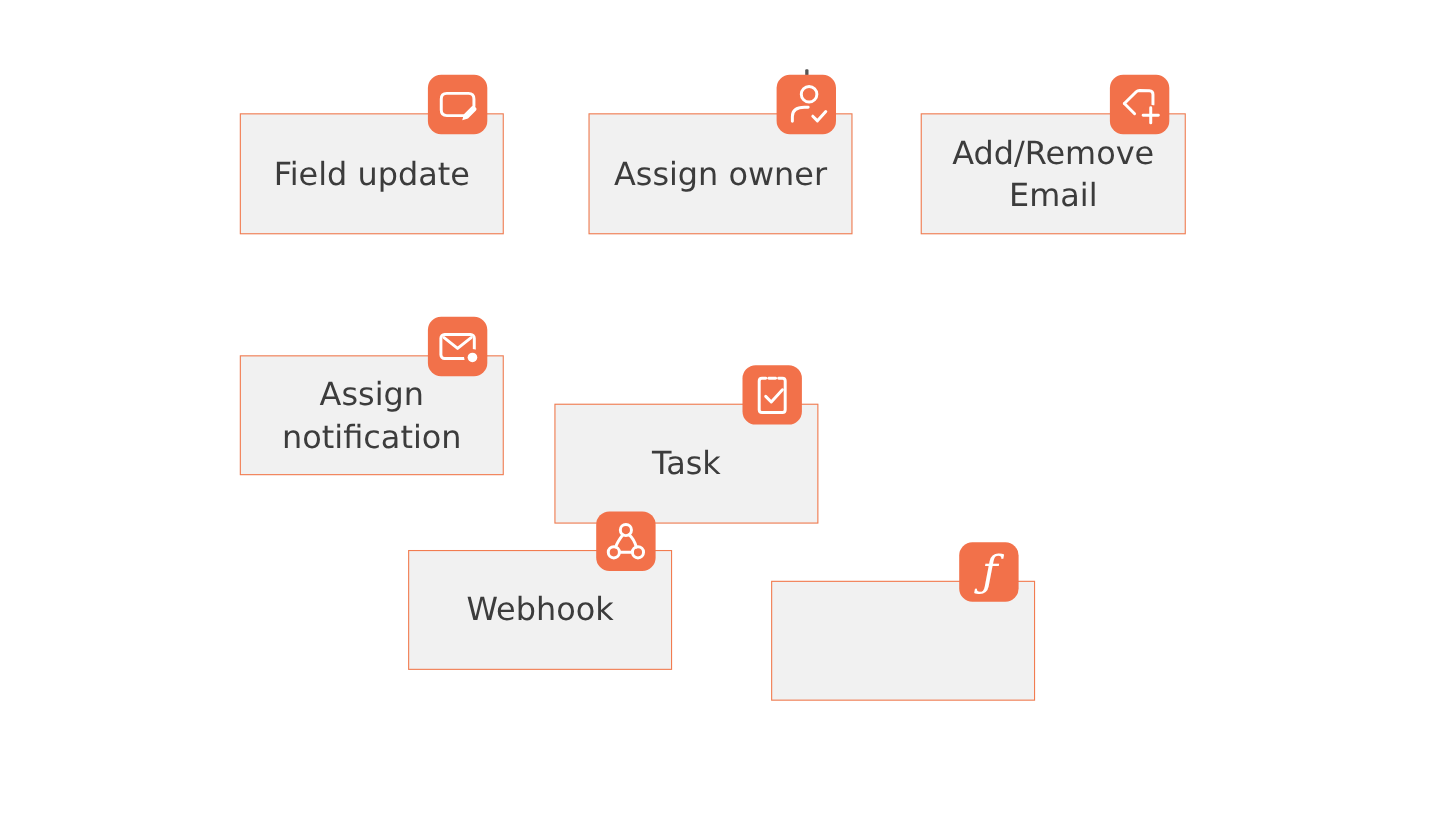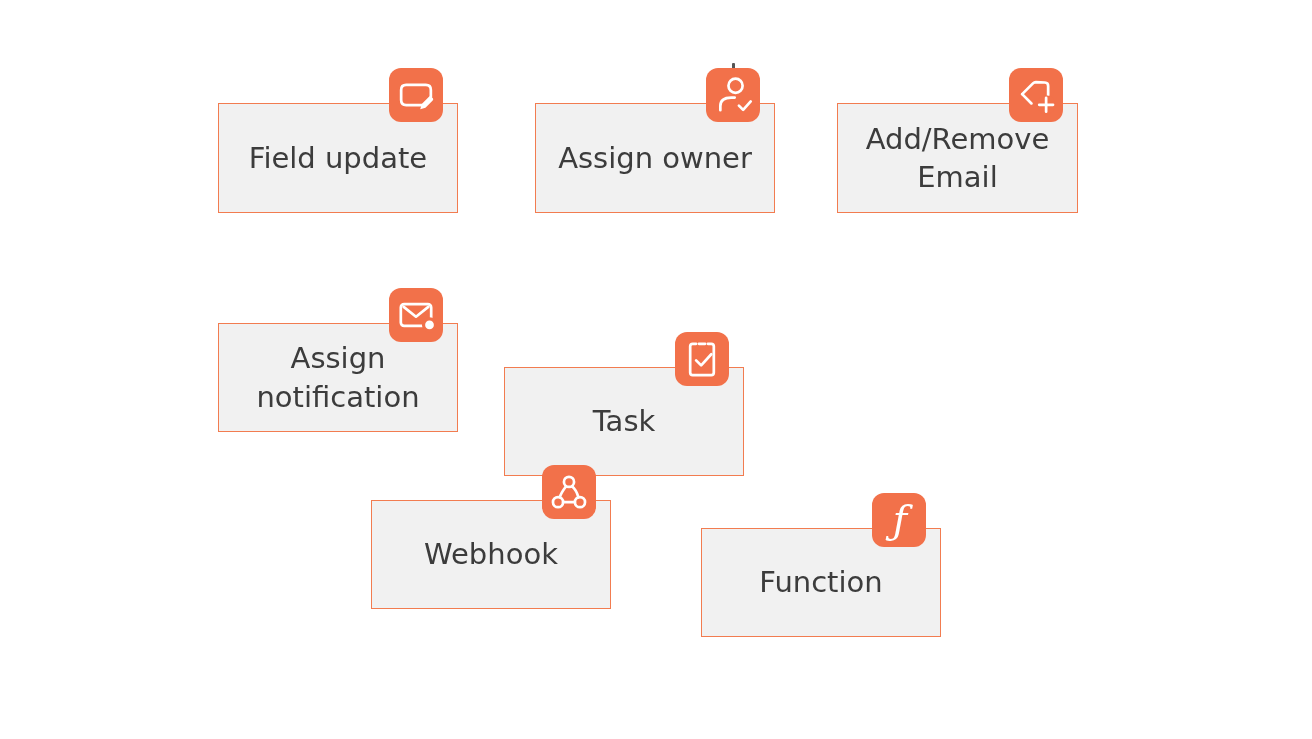--- a/index.html
+++ b/index.html
@@ -130,16 +130,15 @@
     </span>
     <span class="label">Webhook</span>
   </div>
 
   <div class="card card-8">
     <span class="badge">
       <svg viewBox="0 0 32 32">
         <text x="16.5" y="23.5" text-anchor="middle" font-size="23" font-style="italic" font-family="DejaVu Serif, serif" fill="#ffffff">ƒ</text>
       </svg>
     </span>
-    <span class="label">Function</span>
   </div>
 
 </div>
 
 </body></html>

